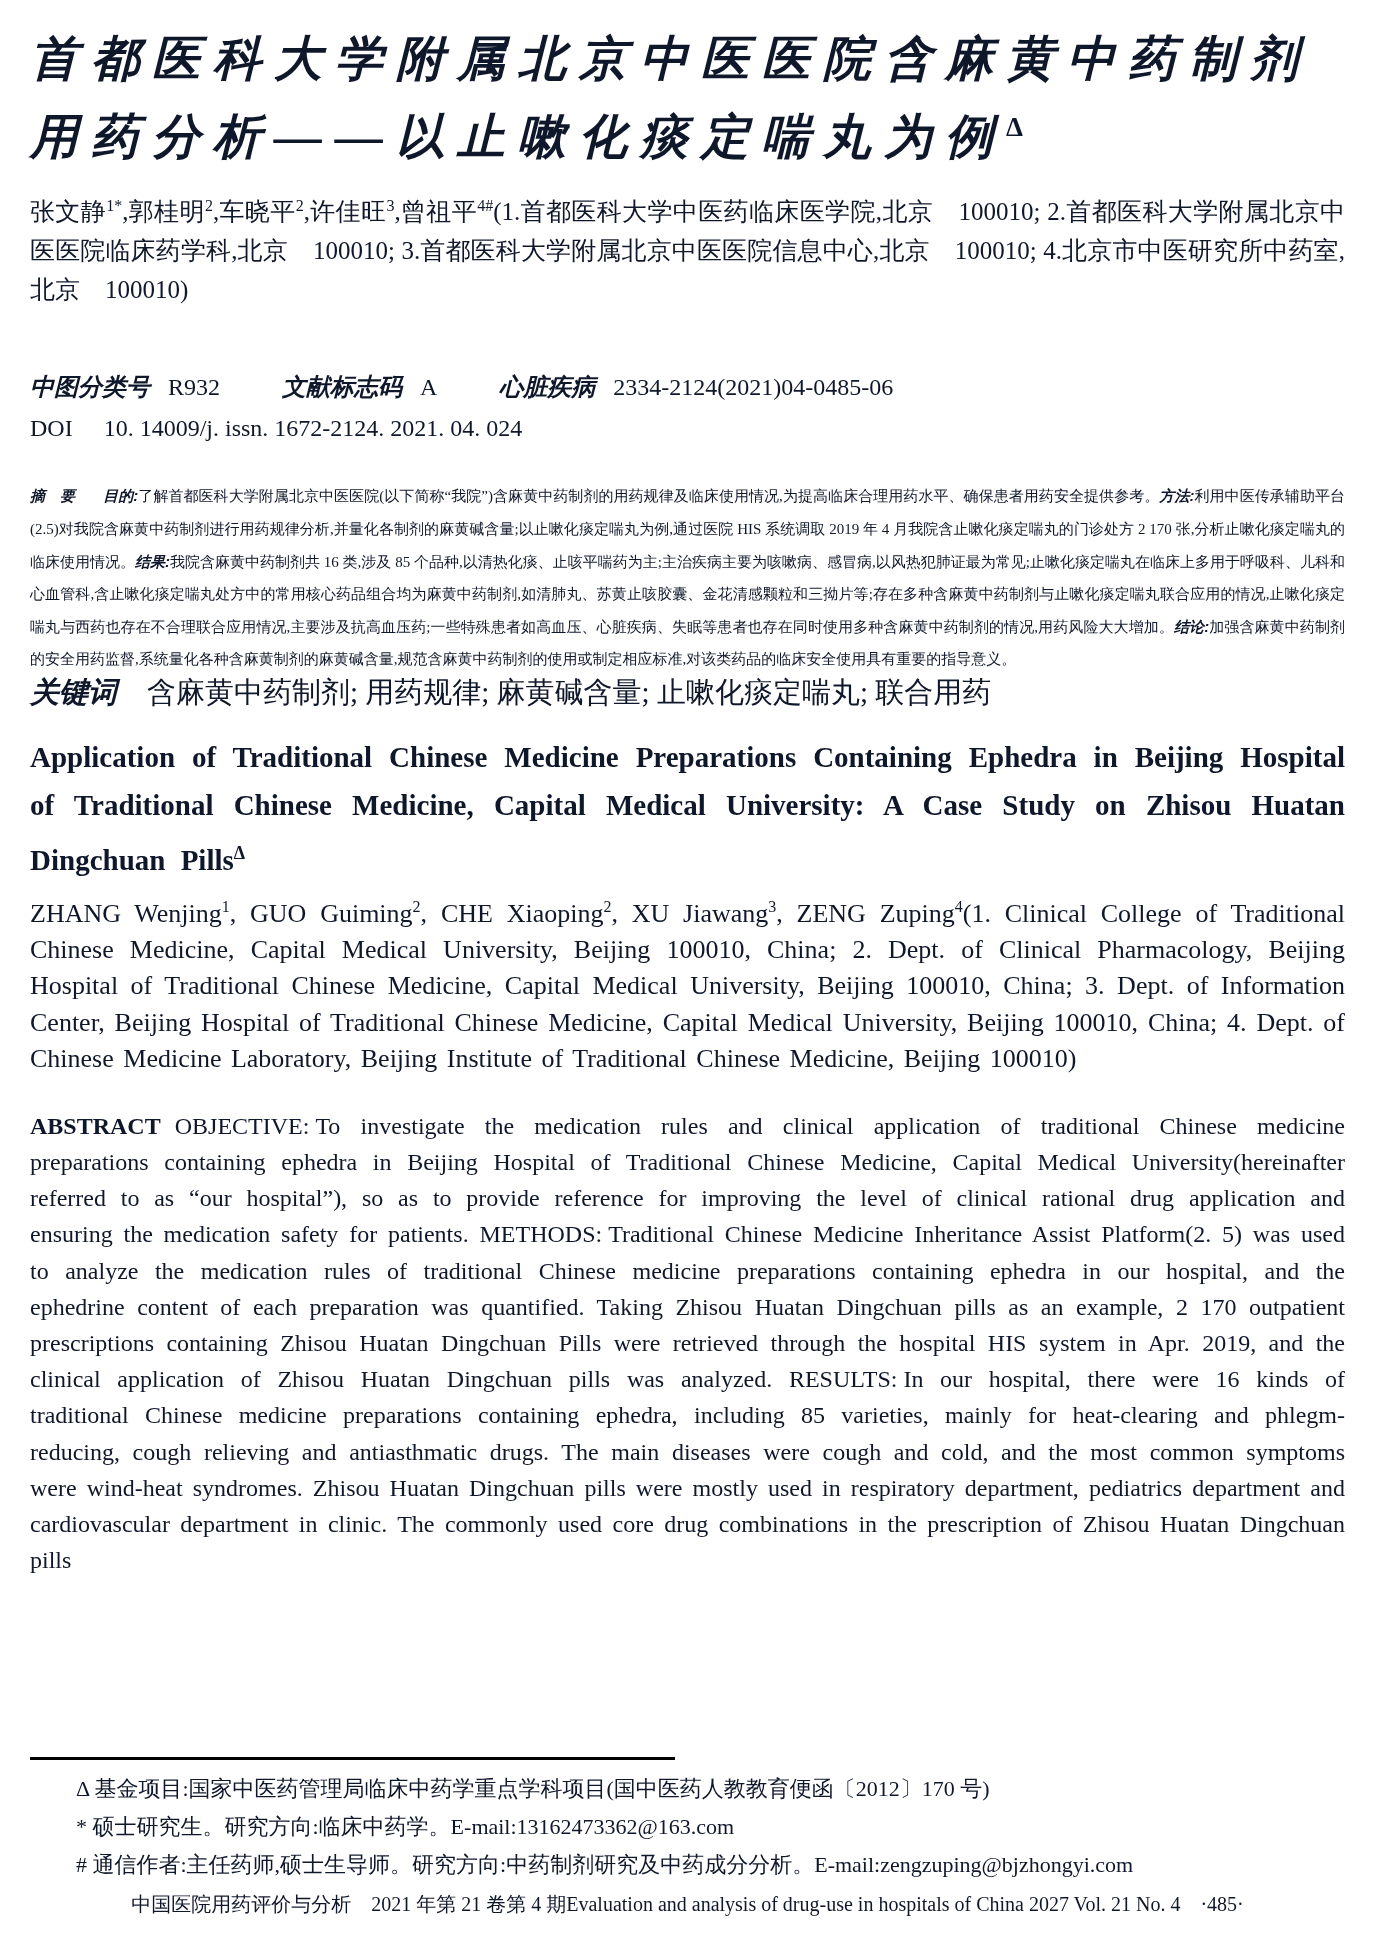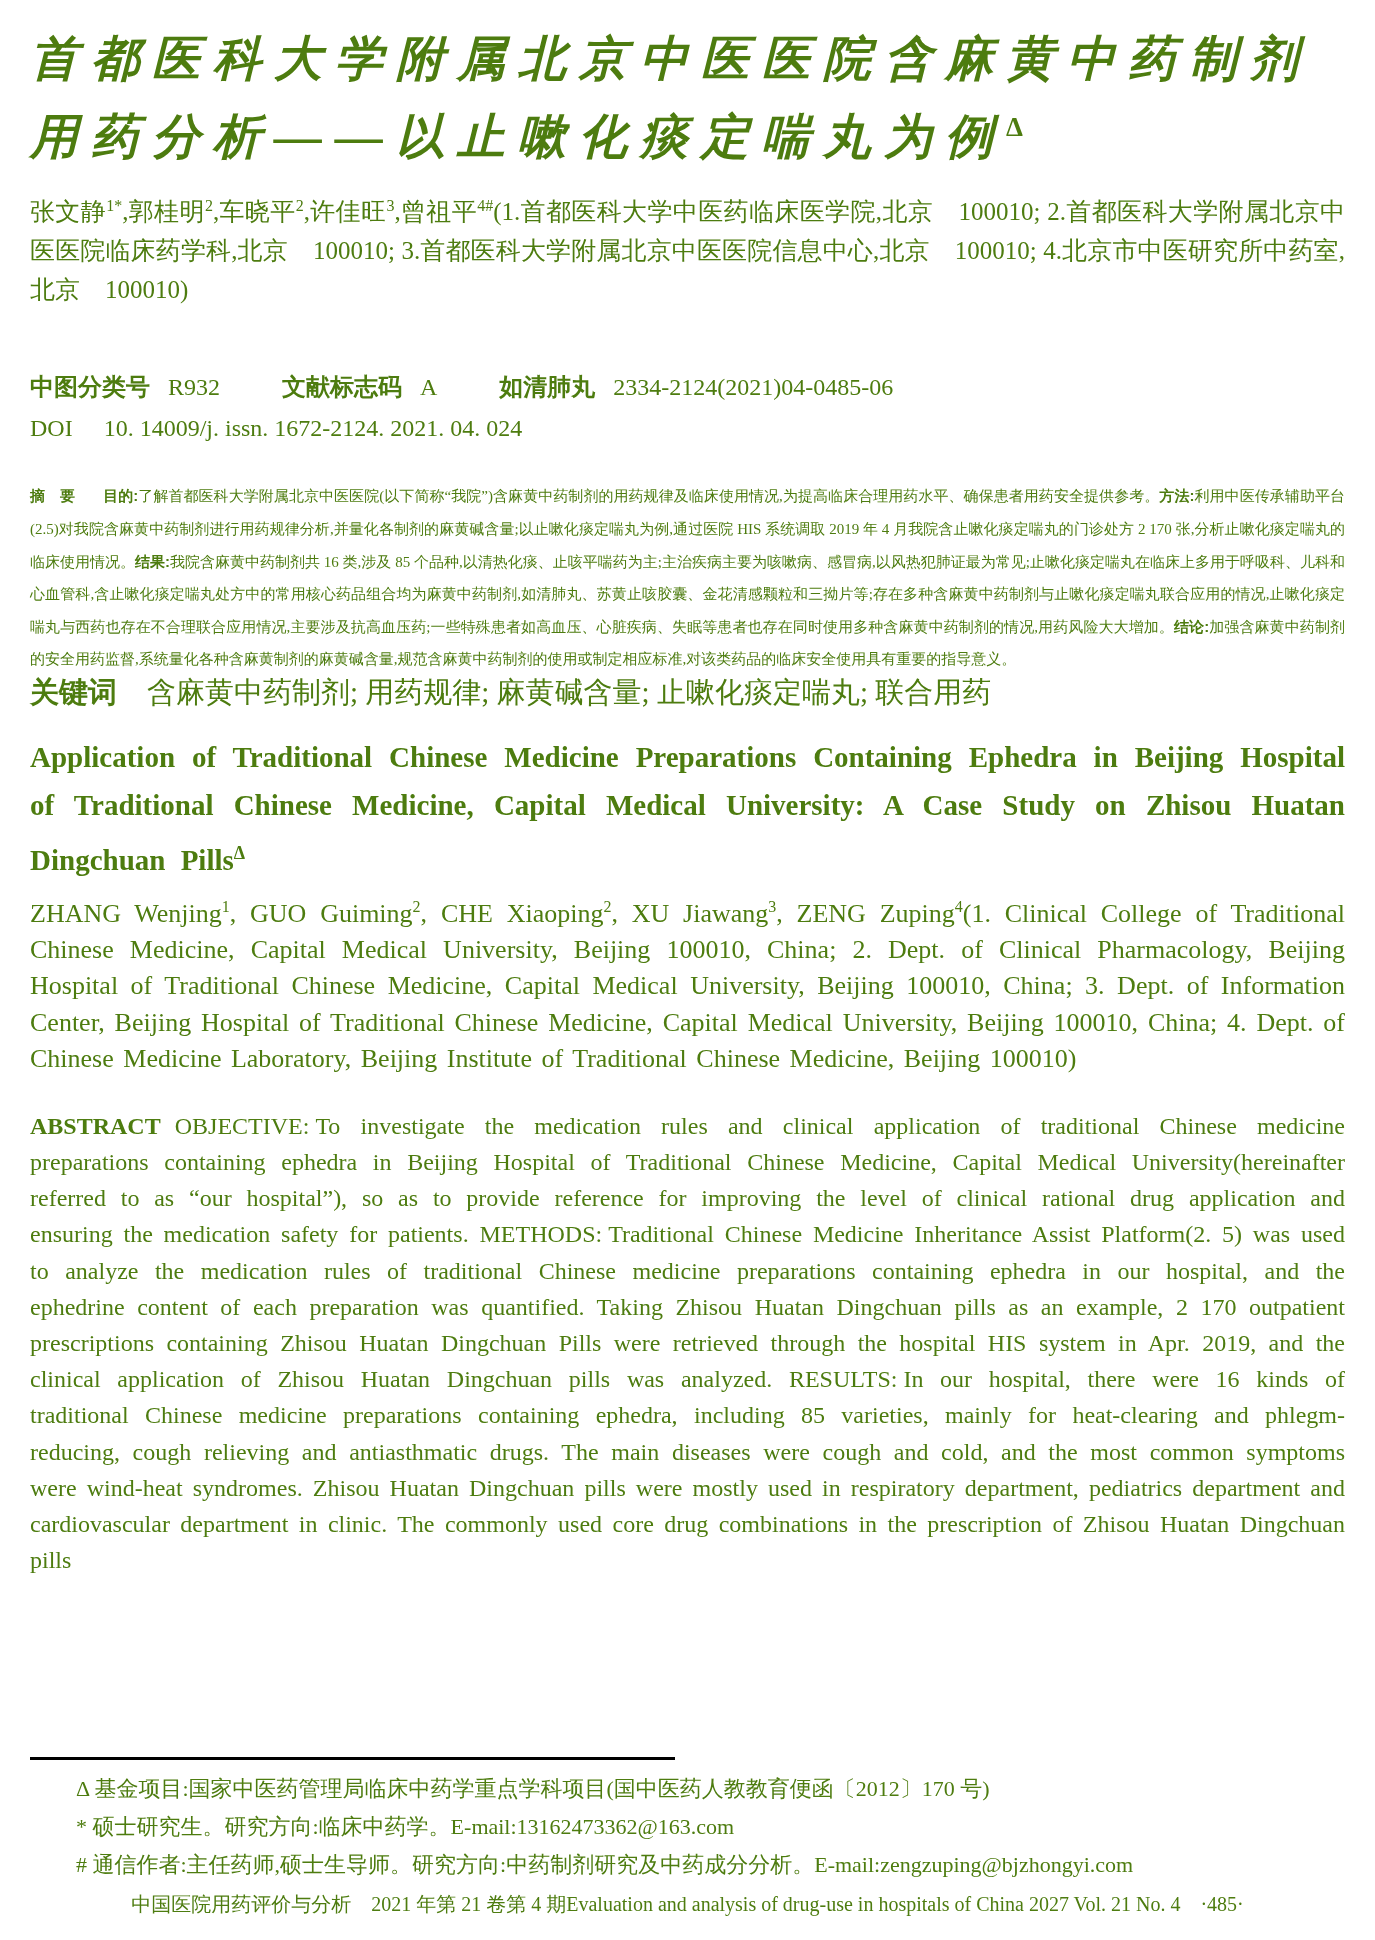--- a/index.html
+++ b/index.html
@@ -1,21 +1,21 @@
 <!DOCTYPE html>
 <html><head>
 <meta charset="utf-8">
 <style>
   html,body { margin:0; padding:0; background:#e8e8e8; }
   .page {
     position:relative;
     width:1375px; height:1940px;
     margin:0 auto;
     background:#ffffff;
-    color:#4d7c0f;
+    color:#0f172a;
     font-family:"Liberation Serif","DejaVu Serif",serif;
     box-sizing:border-box;
     padding:24px 30px 16px 30px;
     overflow:hidden;
   }
 
   
   .title-cn {
     margin:0;
     font-size:48px;
@@ -46,20 +46,21 @@
   
   .abstract-cn {
     margin:38px 0 0 0;
     font-size:15px;
     line-height:32.6px;
     text-align:justify;
   }
   .abstract-cn b, .keywords b, .meta b {
     font-family:"Liberation Sans","DejaVu Sans",sans-serif;
     font-weight:bold;
+    font-style:italic;
   }
   .abstract-cn .ab-label { margin-right:28px; }
 
   .keywords { margin:0; font-size:29px; line-height:33px; }
   .keywords b { margin-right:30px; }
 
   
   .title-en {
     margin:24px 0 0 0;
     font-size:29px;
@@ -124,21 +125,21 @@
     <span>用药分析——以止嗽化痰定喘丸为例</span><sup>Δ</sup>
   </h1>
 
   <p class="authors-cn">
     <span>张文静</span><sup>1*</sup><span>,郭桂明</span><sup>2</sup><span>,车晓平</span><sup>2</sup><span>,许佳旺</span><sup>3</sup><span>,曾祖平</span><sup>4#</sup><span>(1.首都医科大学中医药临床医学院,北京　100010; 2.首都医科大学附属北京中医医院临床药学科,北京　100010; 3.首都医科大学附属北京中医医院信息中心,北京　100010; 4.北京市中医研究所中药室,北京　100010)</span>
   </p>
 
   <p class="meta">
     <b>中图分类号</b><span>R932</span><span class="gap"></span>
     <b>文献标志码</b><span>A</span><span class="gap"></span>
-    <b>如清肺丸</b><span>2334-2124(2021)04-0485-06</span>
+    <b>心脏疾病</b><span>2334-2124(2021)04-0485-06</span>
   </p>
 
   <p class="doi">
     <span class="doi-label">DOI</span><span>10. 14009/j. issn. 1672-2124. 2021. 04. 024</span>
   </p>
 
   <p class="abstract-cn">
     <b class="ab-label">摘　要</b><b>目的:</b><span>了解首都医科大学附属北京中医医院(以下简称“我院”)含麻黄中药制剂的用药规律及临床使用情况,为提高临床合理用药水平、确保患者用药安全提供参考。</span><b>方法:</b><span>利用中医传承辅助平台(2.5)对我院含麻黄中药制剂进行用药规律分析,并量化各制剂的麻黄碱含量;以止嗽化痰定喘丸为例,通过医院 HIS 系统调取 2019 年 4 月我院含止嗽化痰定喘丸的门诊处方 2 170 张,分析止嗽化痰定喘丸的临床使用情况。</span><b>结果:</b><span>我院含麻黄中药制剂共 16 类,涉及 85 个品种,以清热化痰、止咳平喘药为主;主治疾病主要为咳嗽病、感冒病,以风热犯肺证最为常见;止嗽化痰定喘丸在临床上多用于呼吸科、儿科和心血管科,含止嗽化痰定喘丸处方中的常用核心药品组合均为麻黄中药制剂,如清肺丸、苏黄止咳胶囊、金花清感颗粒和三拗片等;存在多种含麻黄中药制剂与止嗽化痰定喘丸联合应用的情况,止嗽化痰定喘丸与西药也存在不合理联合应用情况,主要涉及抗高血压药;一些特殊患者如高血压、心脏疾病、失眠等患者也存在同时使用多种含麻黄中药制剂的情况,用药风险大大增加。</span><b>结论:</b><span>加强含麻黄中药制剂的安全用药监督,系统量化各种含麻黄制剂的麻黄碱含量,规范含麻黄中药制剂的使用或制定相应标准,对该类药品的临床安全使用具有重要的指导意义。</span>
   </p>
 

